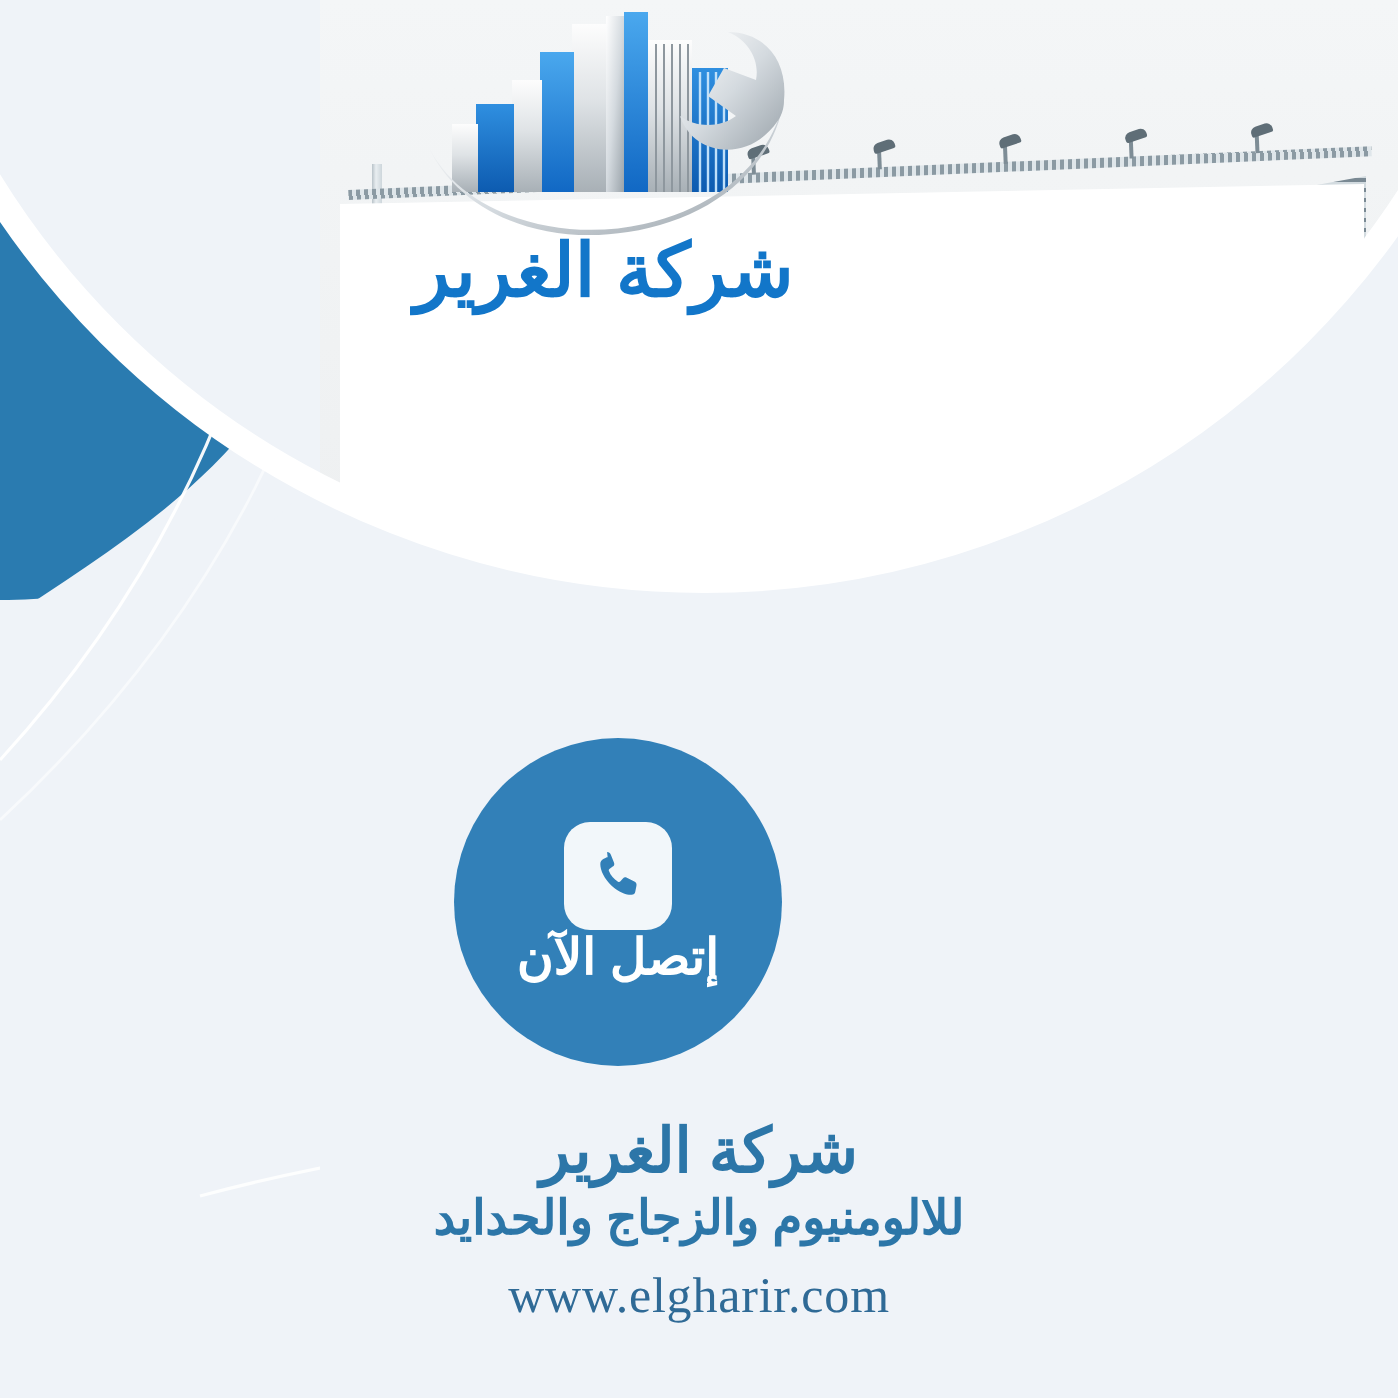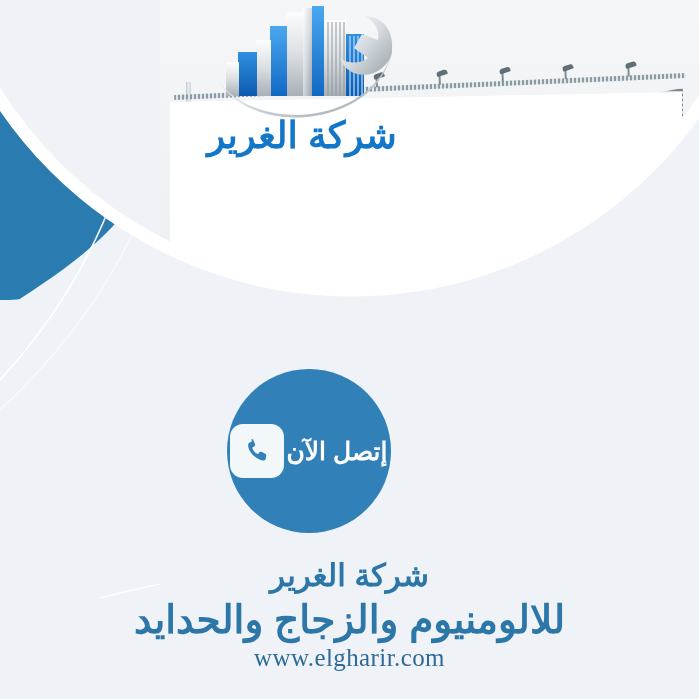--- a/index.html
+++ b/index.html
@@ -223,20 +223,21 @@
   
   .cta {
     position: absolute;
     left: 227px;
     top: 369px;
     width: 164px;
     height: 164px;
     border-radius: 50%;
     background: #3280b8;
     display: flex;
+    flex-direction: column;
     align-items: center;
     justify-content: center;
     gap: 2px;
   }
   .cta-icon {
     width: 54px;
     height: 54px;
     border-radius: 13px;
     background: #f2f7fa;
     display: flex;
@@ -261,27 +262,28 @@
     direction: rtl;
   }
   .f-line1 {
     font-size: 31px;
     font-weight: bold;
     color: #2c76a8;
     line-height: 1.26;
     letter-spacing: 0.5px;
   }
   .f-line2 {
-    font-size: 39px;
+    font-size: 24px;
     font-weight: bold;
     color: #2c76a8;
     line-height: 1.26;
     letter-spacing: 0.5px;
   }
   .f-url {
+    margin-top: 10px;
     font-family: "Liberation Serif", serif;
     font-size: 25px;
     color: #2f6a96;
     direction: ltr;
     letter-spacing: 0.4px;
   }
 </style>
 </head>
 <body>
 

